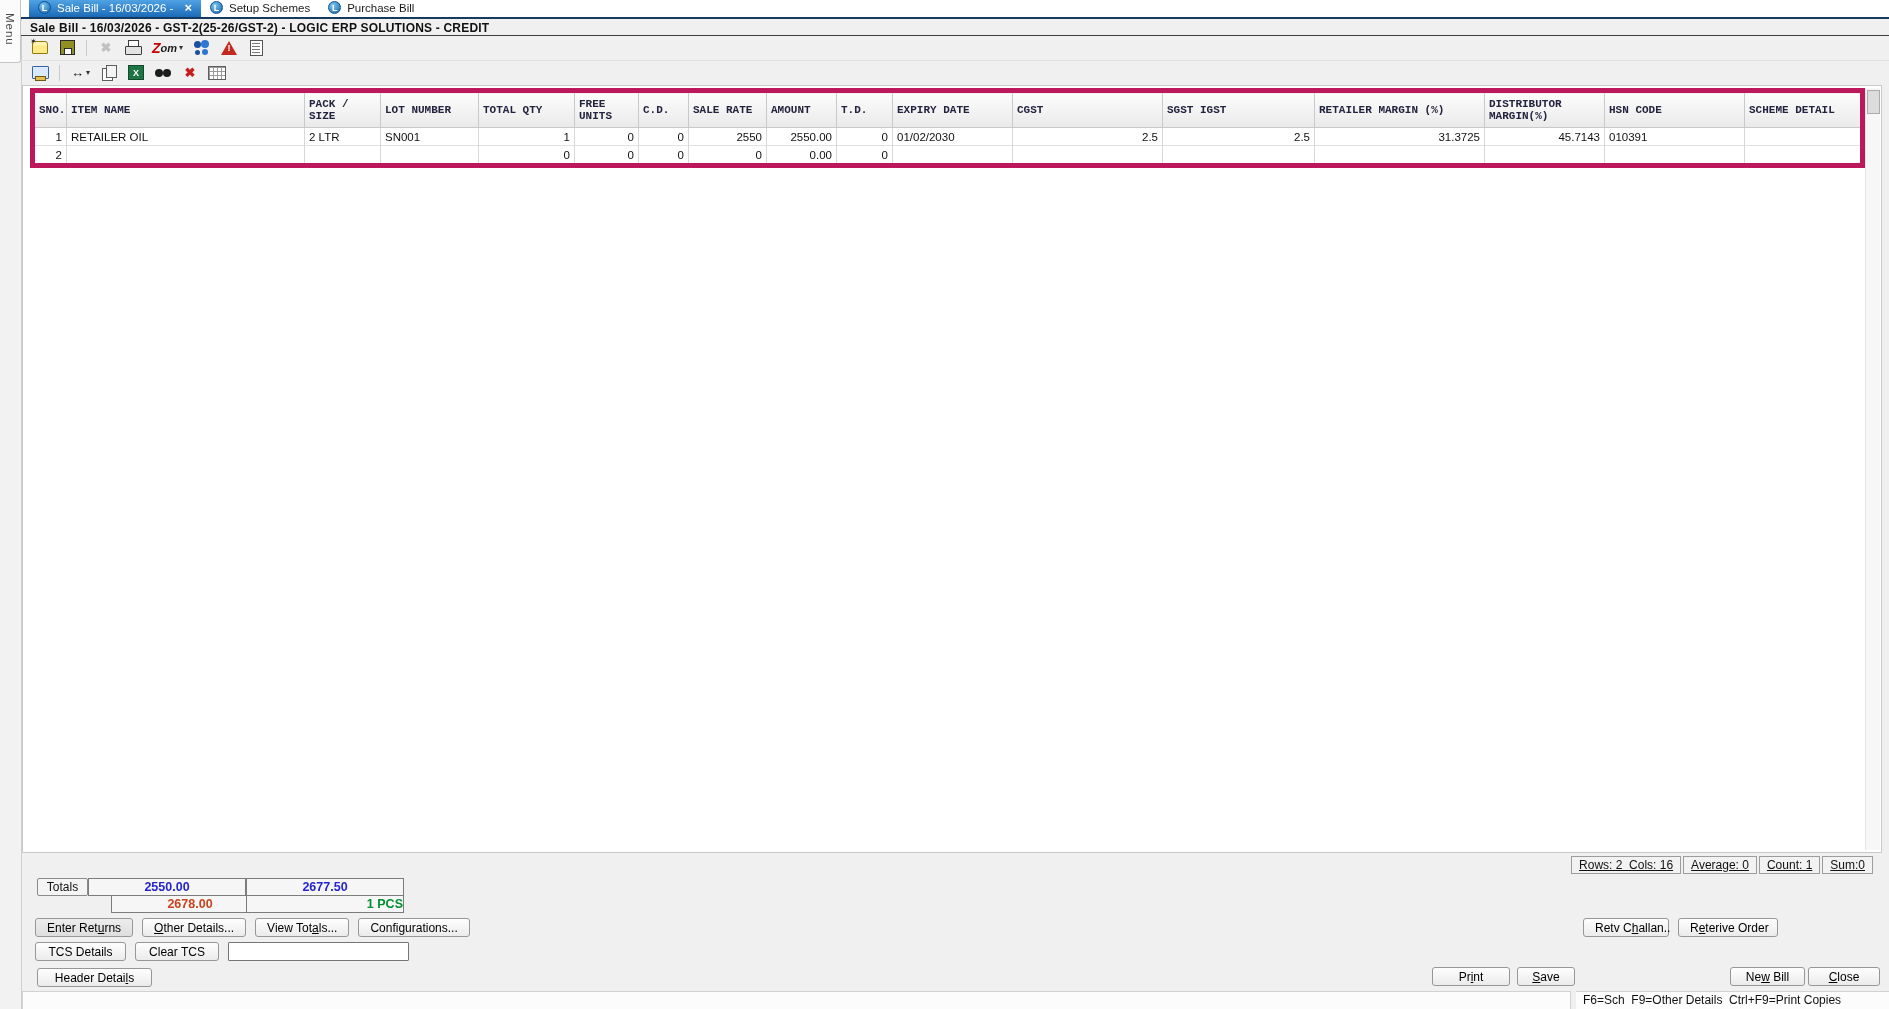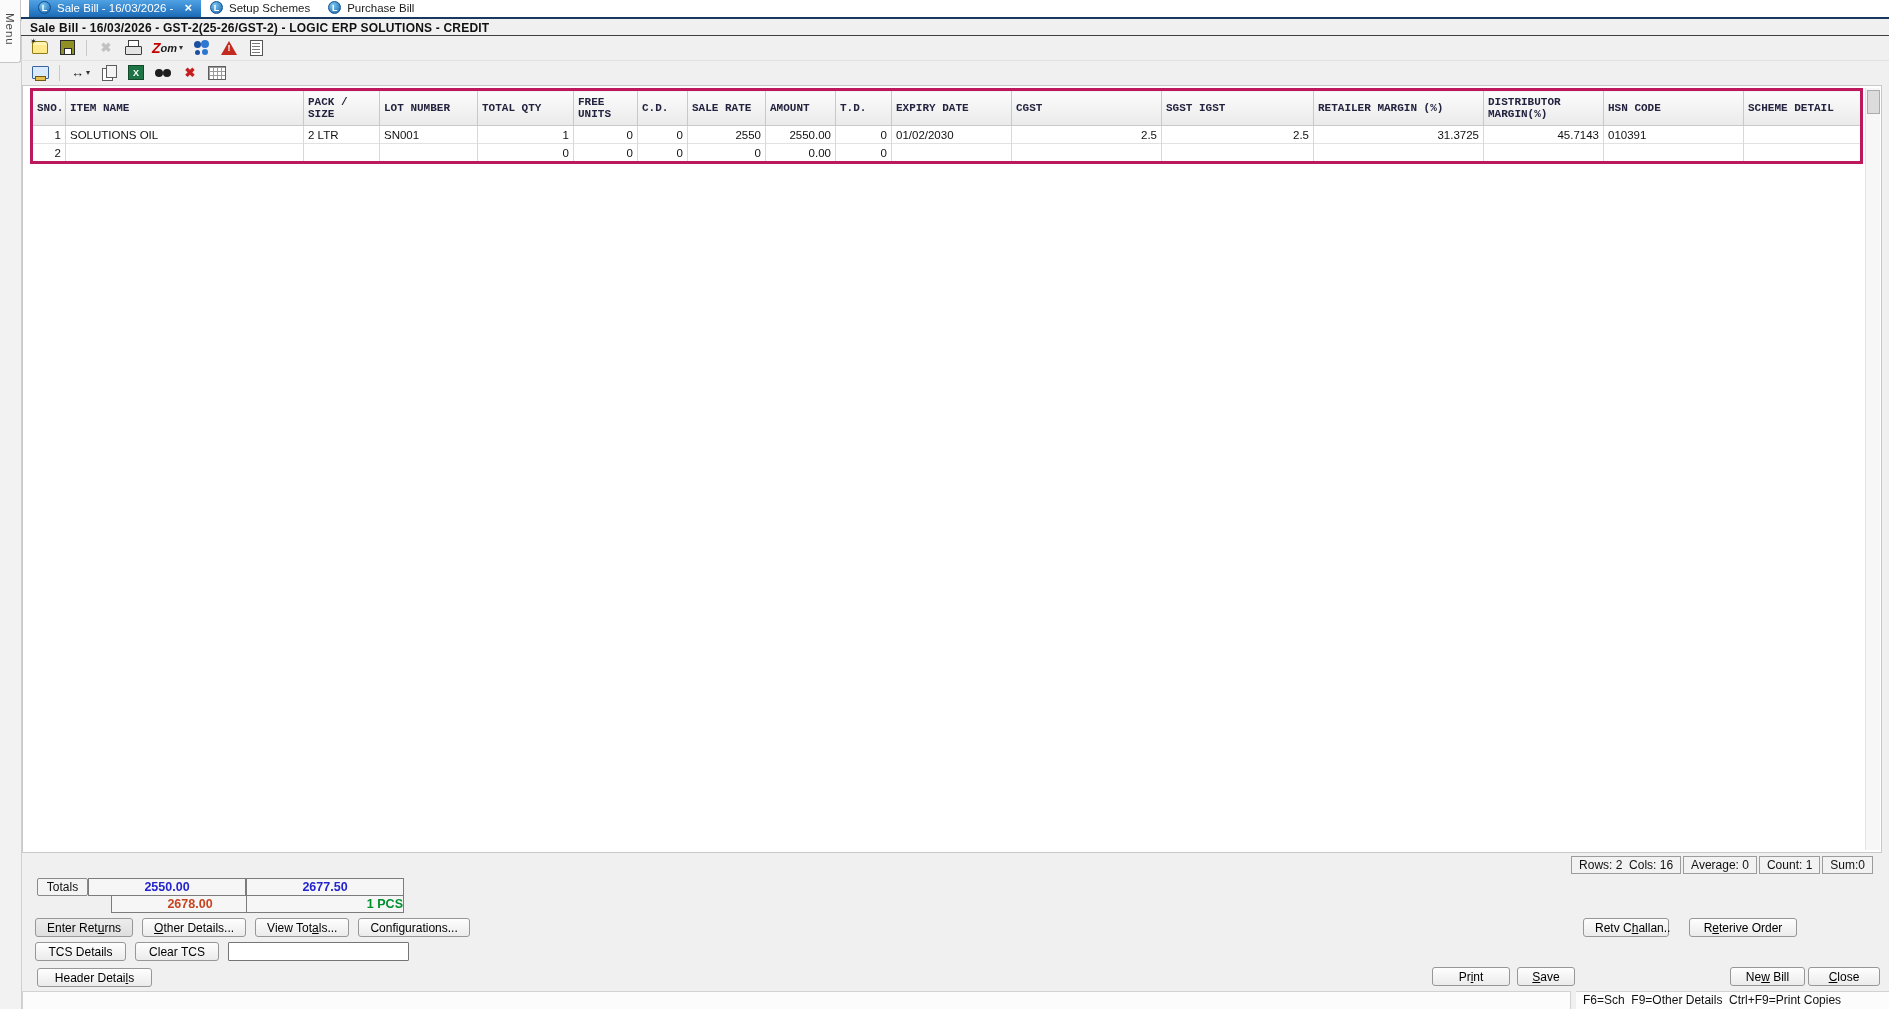--- a/index.html
+++ b/index.html
@@ -55,30 +55,30 @@
   .icon-find::before{content:"";position:absolute;left:2px;top:6px;width:8px;height:8px;border-radius:50%;background:#1c1c1c;}
   .icon-find::after{content:"";position:absolute;left:10px;top:6px;width:8px;height:8px;border-radius:50%;background:#1c1c1c;}
   .icon-remove::before{content:"✖";color:#c81d1d;font-size:13px;font-weight:bold;}
   .icon-grid::before{content:"";width:16px;height:12px;border:1px solid #5f5f5f;background:
       linear-gradient(#9a9a9a 1px,transparent 1px) 0 0/4px 4px,
       linear-gradient(90deg,#9a9a9a 1px,transparent 1px) 0 0/4px 4px,#fff;}
   
   .gridarea{position:absolute;left:22px;top:85px;width:1860px;height:768px;background:#fff;border:1px solid #c9c9c9;box-sizing:border-box;}
   .vscroll{position:absolute;right:1px;top:2px;width:14px;height:762px;background:#f7f7f7;border-left:1px solid #e4e4e4;}
   .vthumb{position:absolute;left:1px;top:2px;width:11px;height:22px;background:#dcdcdc;border:1px solid #ababab;}
-  table.grid{position:absolute;left:7px;top:2px;width:1495px;table-layout:fixed;border-collapse:collapse;border:3px solid #be185d;}
+  table.grid{position:absolute;left:7px;top:2px;width:1495px;table-layout:fixed;border-collapse:collapse;border:5px solid #be185d;}
   table.grid th{font-family:"Liberation Mono",monospace;font-size:11px;font-weight:bold;color:#23233f;text-align:left;
       height:34px;padding:0 4px;vertical-align:middle;background:linear-gradient(#fcfcfc,#eaeaea);
       border:1px solid #c9c9c9;overflow:hidden;line-height:12px;}
   table.grid td{font-size:11.5px;height:17px;padding:0 4px;border-left:1px solid #d8d8d8;border-right:1px solid #d8d8d8;border-top:1px solid #e2e2e2;
       white-space:nowrap;overflow:hidden;background:#fff;}
   td.rowhead{background:#f1f1f1;border-color:#cfcfcf;}
   td.editcell{background:#ffffe1;border:1px dashed #5f5f5f;}
   
-  .statrow{position:absolute;top:856px;right:16px;display:flex;gap:2px;}
+  .statrow{position:absolute;top:856px;right:16px;display:flex;gap:2px;text-decoration:underline;}
   .statbox{border:1px solid #9c9c9c;background:#f2f2f2;height:18px;line-height:17px;padding:0 7px;font-size:12px;white-space:pre;box-sizing:border-box;}
   
   .tot-label{position:absolute;left:37px;top:878px;width:51px;height:18px;border:1px solid #8a8a8a;background:#f4f4f4;
       font-size:12px;text-align:center;line-height:16px;border-radius:2px;box-sizing:border-box;}
   .tot-cell{position:absolute;height:18px;width:158px;border:1px solid #7c7c7c;background:#f6f6f6;font-size:12.5px;font-weight:bold;
       text-align:center;line-height:16px;box-sizing:border-box;}
   .t-blue{color:#2525cd;} .t-red{color:#c8431f;} .t-green{color:#00912f;}
   
   .btn{height:19px;line-height:16px;font-size:12px;padding:0 11px;background:linear-gradient(#fefefe,#ebebeb);
       border:1px solid #979797;border-radius:3px;color:#000;box-sizing:border-box;text-align:center;white-space:nowrap;}
@@ -196,21 +196,21 @@
             <th>SGST IGST</th>
             <th>RETAILER MARGIN (%)</th>
             <th>DISTRIBUTOR MARGIN(%)</th>
             <th>HSN CODE</th>
             <th>SCHEME DETAIL</th>
           </tr>
         </thead>
         <tbody>
           <tr>
             <td class="rowhead" style="text-align: right;">1</td>
-            <td style="text-align: left;">SOLUTIONS OIL</td>
+            <td style="text-align: left;">RETAILER OIL</td>
             <td style="text-align: left;">2 LTR</td>
             <td style="text-align: left;">SN001</td>
             <td style="text-align: right;">1</td>
             <td style="text-align: right;">0</td>
             <td style="text-align: right;">0</td>
             <td style="text-align: right;">2550</td>
             <td style="text-align: right;">2550.00</td>
             <td style="text-align: right;">0</td>
             <td style="text-align: left;">01/02/2030</td>
             <td style="text-align: right;">2.5</td>
@@ -269,21 +269,21 @@
   <div class="btnrow row-b">
     <button class="btn" style="width:91px;">TCS Details</button>
     <button class="btn" style="width:84px;">Clear TCS</button>
     <input class="tcs-input" type="text" value="" style="">
   </div>
 
   <button class="btn hd-btn">Header Detai<u>l</u>s</button>
 
   <div class="btnrow row-r">
     <button class="btn" style="width:86px;">Retv C<u>h</u>allan..</button>
-    <button class="btn" style="width:108px;margin-left:11px;">R<u>e</u>terive Order</button>
+    <button class="btn" style="width:100px;">R<u>e</u>terive Order</button>
   </div>
 
   <button class="btn print-btn">Pr<u>i</u>nt</button>
   <button class="btn save-btn"><u>S</u>ave</button>
   <button class="btn newbill-btn">Ne<u>w</u> Bill</button>
   <button class="btn close-btn"><u>C</u>lose</button>
 
   <div class="footer-left"></div>
   <div class="footer-right">F6=Sch  F9=Other Details  Ctrl+F9=Print Copies</div>
 

